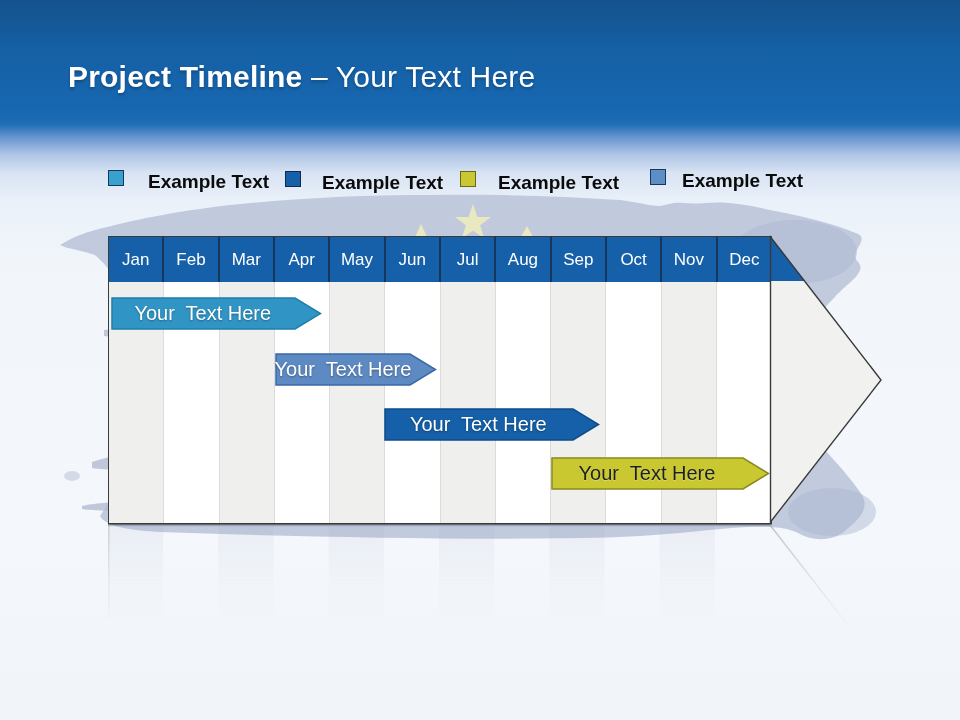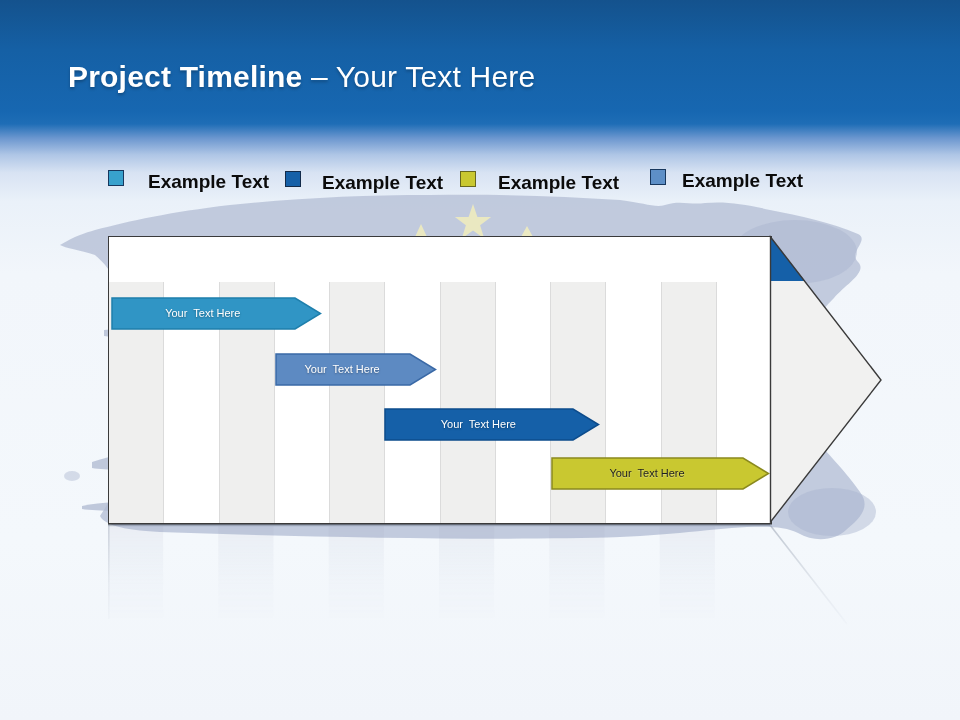--- a/index.html
+++ b/index.html
@@ -40,21 +40,21 @@
   .timeline-body{position:absolute;left:0;top:45px;width:662px;height:241px;display:flex;}
   .stripe{flex:1 1 0;background:#ffffff;border-left:1px solid #DBDBDB;}
   .stripe:first-child{border-left:none;}
   .stripe.gray{background:#EFEFEE;}
   
   .end-arrow{position:absolute;left:768px;top:234px;z-index:2;}
   
   .bar{position:absolute;z-index:3;}
   .bar svg{position:absolute;left:0;top:0;display:block;}
   .bar-label{
-    position:absolute;top:0;left:0;text-align:center;font-size:11px;line-height:33px;
+    position:absolute;top:0;left:0;text-align:center;font-size:20px;line-height:33px;
     white-space:pre;text-shadow:0 1px 2px rgba(0,0,0,.35);
   }
   .bar-label.dark{text-shadow:0 1px 1px rgba(255,255,255,.35);}
 </style>
 </head>
 <body>
 
 <div id="stage">
 
   <svg class="layer z1" viewBox="0 0 960 720">
@@ -126,20 +126,34 @@
         <span class="legend-swatch" style="background: rgb(201, 200, 48); border: 1.5px solid rgb(103, 103, 31);"></span>
         <span class="legend-label" style="left: 38px;">Example Text</span>
       </div>
       <div class="legend-item" style="left: 650px; top: 169px; width: 142px;">
         <span class="legend-swatch" style="background: rgb(93, 143, 199); border: 1.5px solid rgb(23, 55, 94);"></span>
         <span class="legend-label" style="left: 32px;">Example Text</span>
       </div>
     </div>
 
   <div class="timeline-table">
+    <div class="timeline-header">
+        <div class="month-cell">Jan</div>
+        <div class="month-cell">Feb</div>
+        <div class="month-cell">Mar</div>
+        <div class="month-cell">Apr</div>
+        <div class="month-cell">May</div>
+        <div class="month-cell">Jun</div>
+        <div class="month-cell">Jul</div>
+        <div class="month-cell">Aug</div>
+        <div class="month-cell">Sep</div>
+        <div class="month-cell">Oct</div>
+        <div class="month-cell">Nov</div>
+        <div class="month-cell">Dec</div>
+      </div>
     <div class="timeline-body">
         <div class="stripe gray"></div>
         <div class="stripe"></div>
         <div class="stripe gray"></div>
         <div class="stripe"></div>
         <div class="stripe gray"></div>
         <div class="stripe"></div>
         <div class="stripe gray"></div>
         <div class="stripe"></div>
         <div class="stripe gray"></div>

